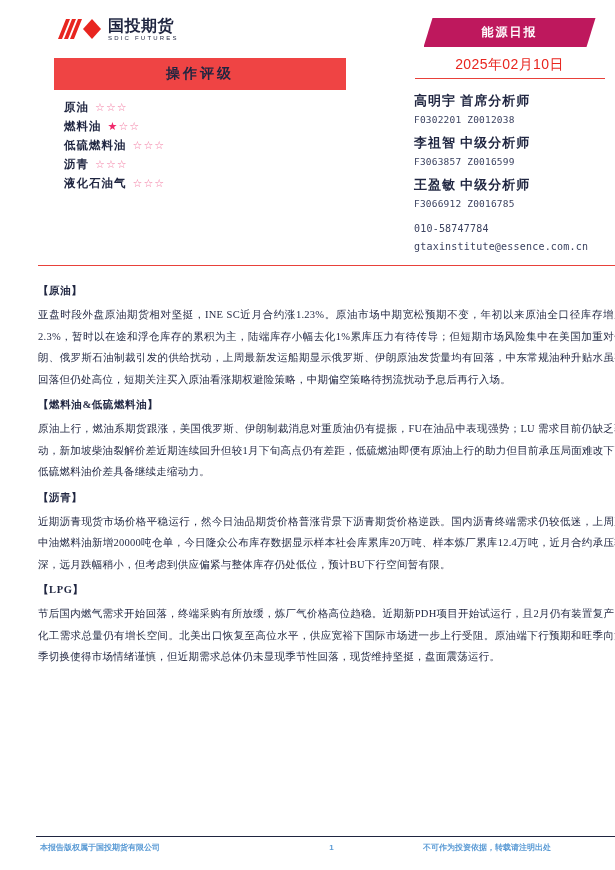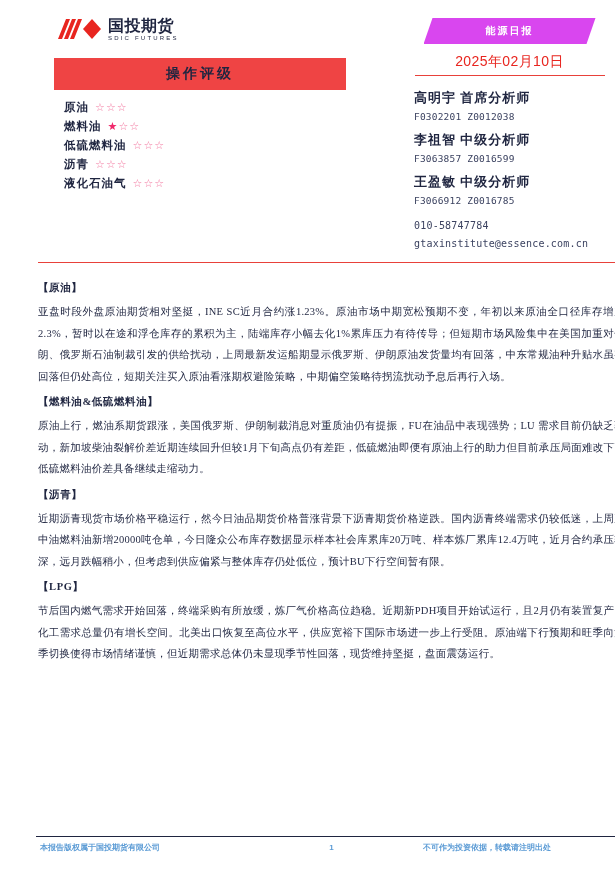--- a/index.html
+++ b/index.html
@@ -113,25 +113,25 @@
   .star-on  { color: #f0296b; }
   .star-off { color: #f37ea4; }
 
   
   .banner-wrap {
     display: flex;
     justify-content: center;
     margin-top: 2px;
   }
   .banner {
-    background: #d946ef;
+    background: #be185d;
     color: #ffffff;
     font-family: "Liberation Serif", serif;
     font-weight: bold;
-    font-size: 10px;
+    font-size: 12px;
     letter-spacing: 2px;
     text-align: center;
     width: 172px;
     padding: 6px 0 6px 0;
     -webkit-clip-path: polygon(9px 0, 100% 0, calc(100% - 9px) 100%, 0 100%);
     clip-path: polygon(9px 0, 100% 0, calc(100% - 9px) 100%, 0 100%);
   }
   .date-row {
     text-align: center;
     margin-top: 9px;

